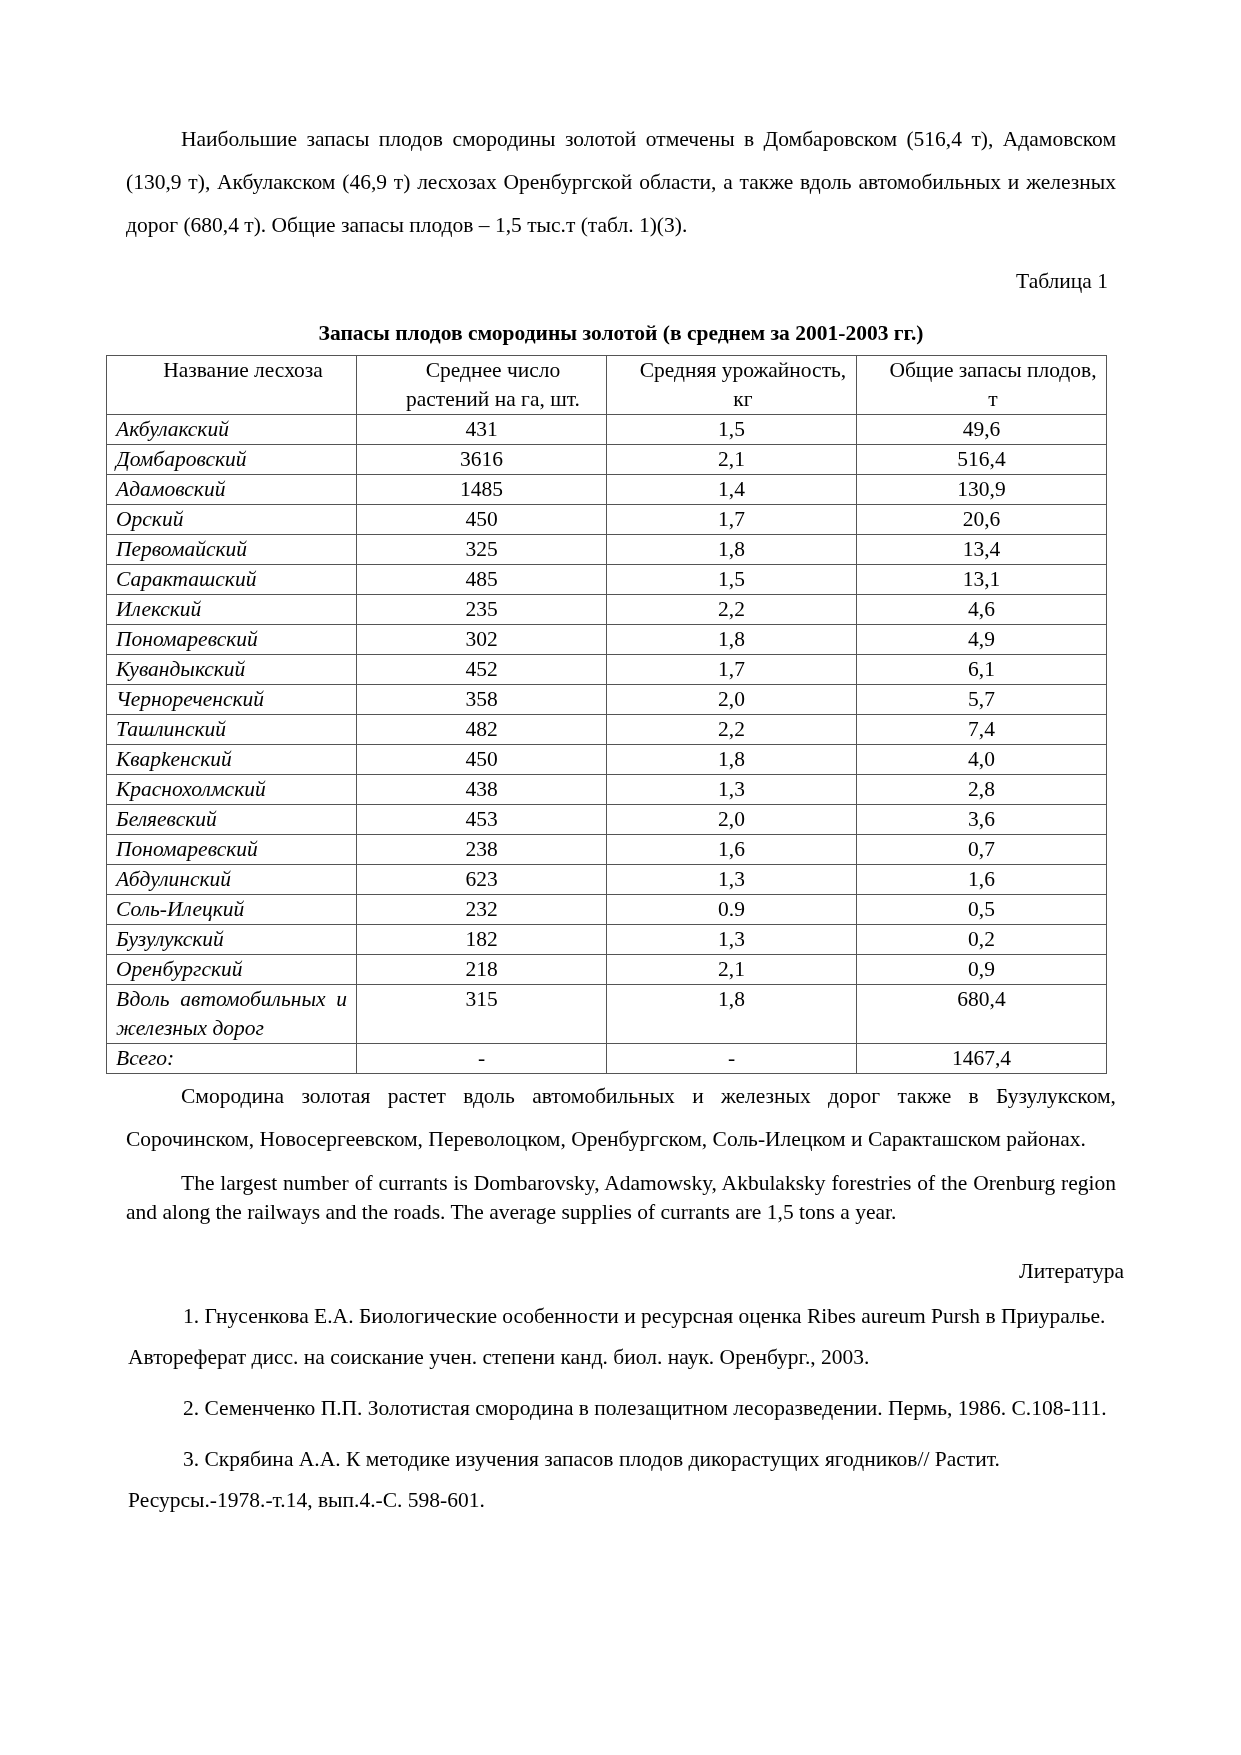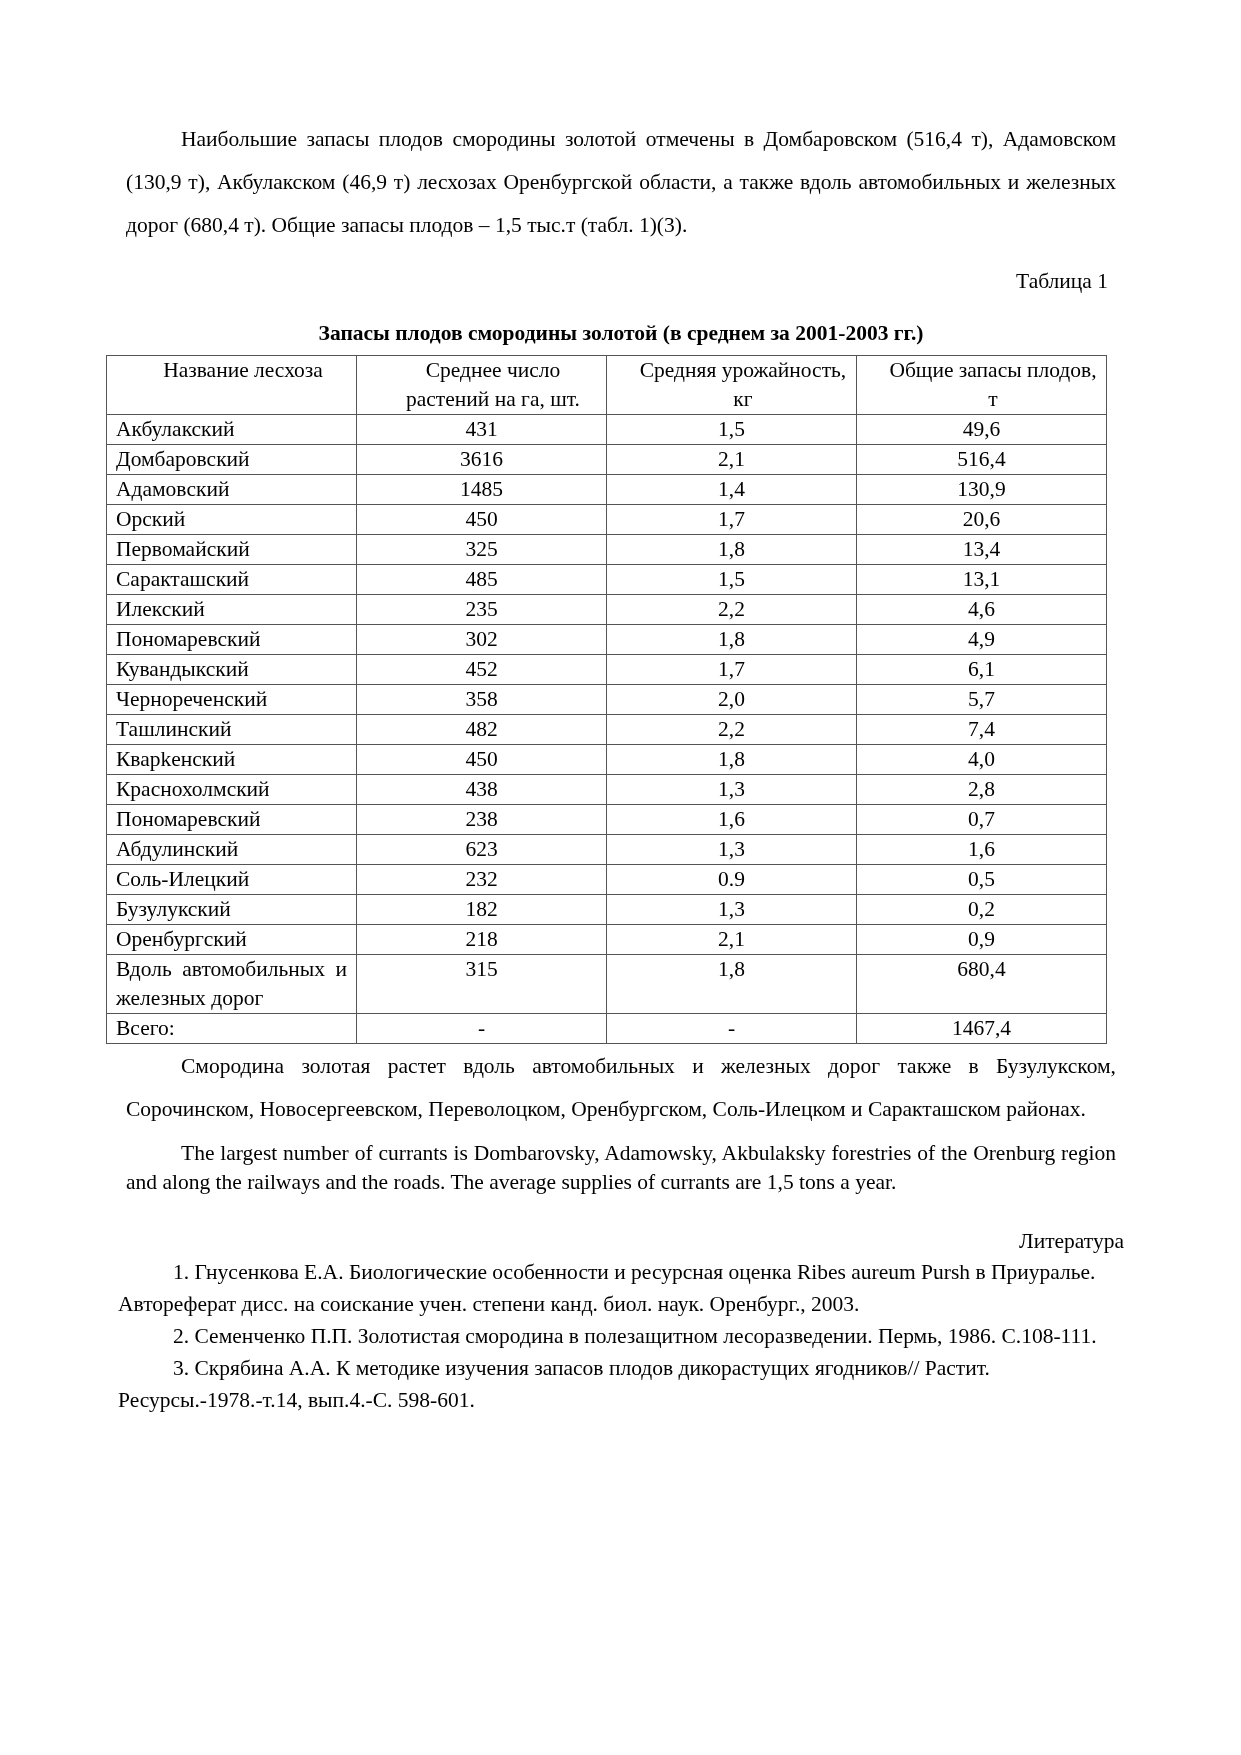--- a/index.html
+++ b/index.html
@@ -10,25 +10,25 @@
   }
   .page { position: absolute; left: 118px; top: 110px; width: 1006px; }
   .para { text-align: justify; text-indent: 55px; margin: 8px; line-height: 43px; }
   .para.single { line-height: 29px; }
   .right { text-align: right; margin: 16px; line-height: 36px; }
   .caption { text-align: center; font-weight: bold; margin: 0; line-height: 36px; }
   table { border-collapse: collapse; width: 1000px; margin-left: -12px; margin-top: 4px; table-layout: fixed; }
   td, th { border: 1.5px solid #555; padding: 0 9px; font-weight: normal; line-height: 29px; vertical-align: top; }
   th { text-align: center; padding-left: 32px; }
   td.num { text-align: center; }
-  td.name { text-align: left; }
+  td.name { text-align: left; font-style: italic; }
   td.name-wide { text-align: justify; text-align-last: left; }
   .after { margin-top: 1px; }
   .lit-title { text-align: right; margin: 30px 0 0 0; line-height: 29px; }
-  .ref { text-indent: 55px; margin: 0; line-height: 32px; }
+  .ref { text-indent: 55px; margin: 10px; line-height: 41px; }
 </style>
 </head>
 <body>
 
 <div class="page">
   <p class="para">Наибольшие запасы плодов смородины золотой отмечены в Домбаровском (516,4 т), Адамовском (130,9 т), Акбулакском (46,9 т) лесхозах Оренбургской области, а также вдоль автомобильных и железных дорог (680,4 т). Общие запасы плодов – 1,5 тыс.т (табл. 1)(3).</p>
   <p class="right">Таблица 1</p>
   <p class="caption">Запасы плодов смородины золотой (в среднем за 2001-2003 гг.)</p>
 
   <table>
@@ -119,20 +119,26 @@
           <td class="num">1,8</td>
           <td class="num">4,0</td>
         </tr>
         <tr>
           <td class="name">Краснохолмский</td>
           <td class="num">438</td>
           <td class="num">1,3</td>
           <td class="num">2,8</td>
         </tr>
         <tr>
+          <td class="name">Беляевский</td>
+          <td class="num">453</td>
+          <td class="num">2,0</td>
+          <td class="num">3,6</td>
+        </tr>
+        <tr>
           <td class="name">Пономаревский</td>
           <td class="num">238</td>
           <td class="num">1,6</td>
           <td class="num">0,7</td>
         </tr>
         <tr>
           <td class="name">Абдулинский</td>
           <td class="num">623</td>
           <td class="num">1,3</td>
           <td class="num">1,6</td>

